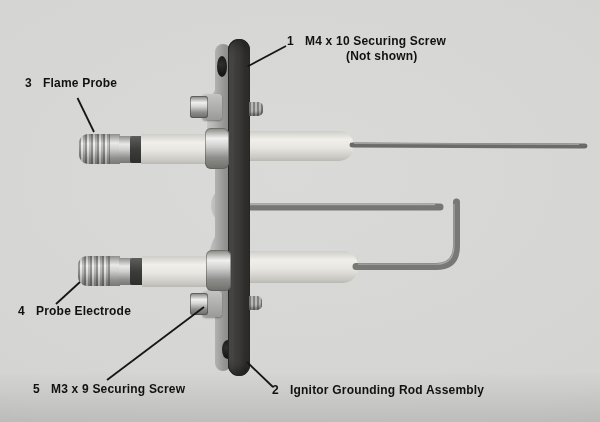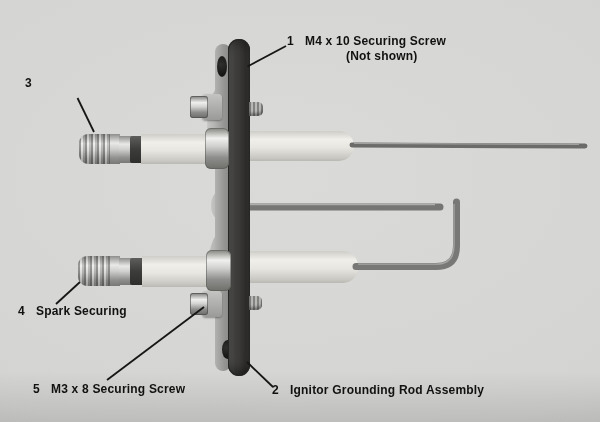--- a/index.html
+++ b/index.html
@@ -113,30 +113,31 @@
   <div class="lbl" style="left:287px;top:34px;z-index:11;">
     <span class="num">1</span>
     <span>
       <span style="display:block;text-align:center;">M4 x 10 Securing Screw</span>
       <span style="display:block;margin-left:41px;">(Not shown)</span>
     </span>
   </div>
 
   <div class="lbl" style="left:25px;top:76px;z-index:11;">
     <span class="num">3</span>
+    <span>Flame Probe</span>
   </div>
 
   <div class="lbl" style="left:18px;top:304px;z-index:11;">
     <span class="num">4</span>
-    <span>Spark Securing</span>
+    <span>Probe Electrode</span>
   </div>
 
   <div class="lbl" style="left:33px;top:382px;z-index:11;">
     <span class="num">5</span>
-    <span>M3 x 8 Securing Screw</span>
+    <span>M3 x 9 Securing Screw</span>
   </div>
 
   <div class="lbl" style="left:272px;top:383px;z-index:11;">
     <span class="num">2</span>
     <span>Ignitor Grounding Rod Assembly</span>
   </div>
 
 </div>
 
 </body></html>

